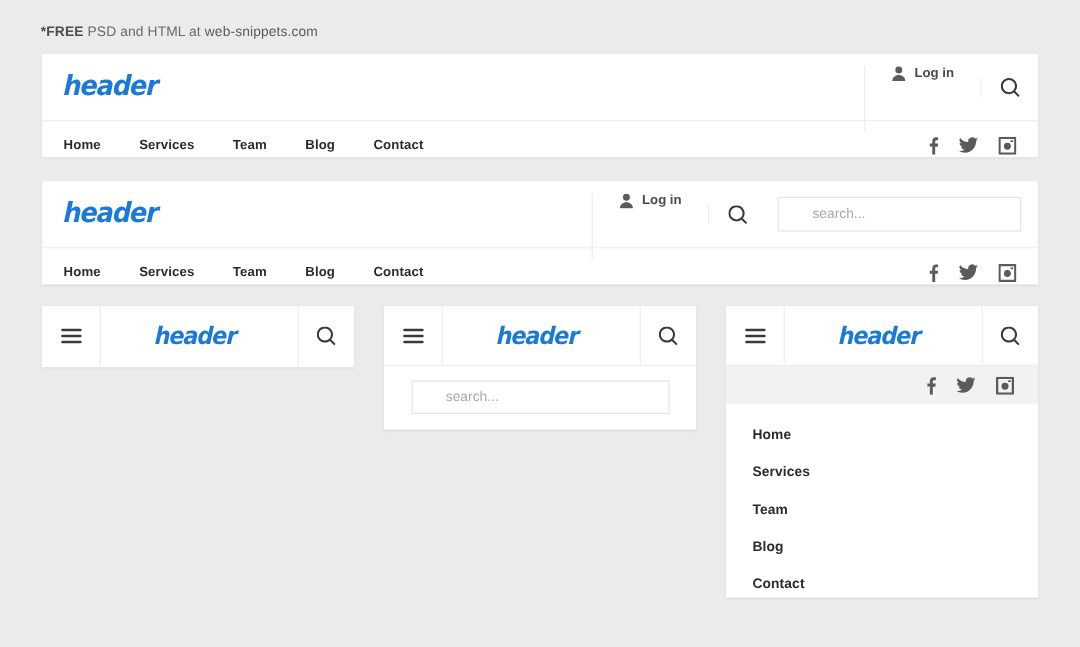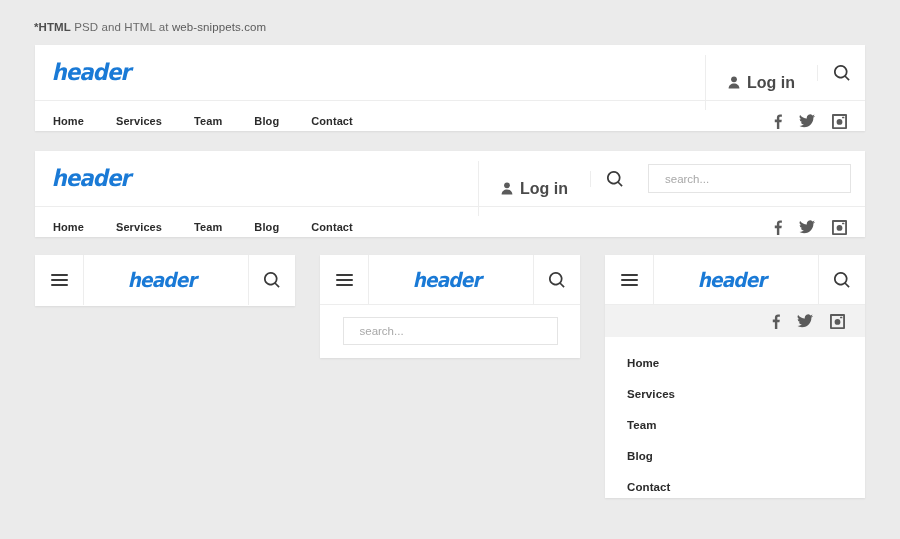--- a/index.html
+++ b/index.html
@@ -65,24 +65,24 @@
   }
   .topbar .brand-zone {
     flex: 1;
     display: flex;
     align-items: center;
     padding-left: 18px;
   }
 
   .login {
     display: flex;
-    align-items: center;
+    align-items: flex-start;
     gap: 7px;
     padding: 0 22px;
-    font-size: 16px;
+    font-size: 11px;
     font-weight: bold;
     color: #4a4a4a;
     height: 100%;
     justify-content: center;
     white-space: nowrap;
     margin-top: 20px;
   }
 
   .searchbtn {
     width: 48px;
@@ -126,21 +126,21 @@
   .ico { fill: #5b5b5b; display: block; }
   .ico-dark { fill: #3a3a3a; display: block; }
 
   
   .searchfield {
     border: 1px solid #e4e4e4;
     background: #fff;
     font-size: 11.5px;
     color: #9a9a9a;
     font-family: "Liberation Sans", sans-serif;
-    padding: 0 16px;
+    padding: 0 28px;
     outline: none;
   }
   .searchfield::placeholder { color: #a8a8a8; }
 
   
   .mhead {
     display: flex;
     align-items: stretch;
     height: 50px;
   }
@@ -199,21 +199,21 @@
   #card-classic     { left: 35px;  top: 45px;  width: 830px; height: 86px; }
   #card-withsearch  { left: 35px;  top: 151px; width: 830px; height: 86px; }
   #card-mobile-a    { left: 35px;  top: 255px; width: 260px; height: 51px; }
   #card-mobile-b    { left: 320px; top: 255px; width: 260px; height: 103px; }
   #card-mobile-c    { left: 605px; top: 255px; width: 260px; height: 243px; }
 </style>
 </head>
 <body>
 
 <div class="promo">
-  <span class="b">*HTML</span><span> PSD and HTML at </span><span class="u">web-snippets.com</span>
+  <span class="b">*FREE</span><span> PSD and HTML at </span><span class="u">web-snippets.com</span>
 </div>
 
 <div class="card" id="card-classic">
 
   <div class="topbar hr">
     <div class="brand-zone">
       <span class="logo">header</span>
     </div>
 
     <div class="login vl">

